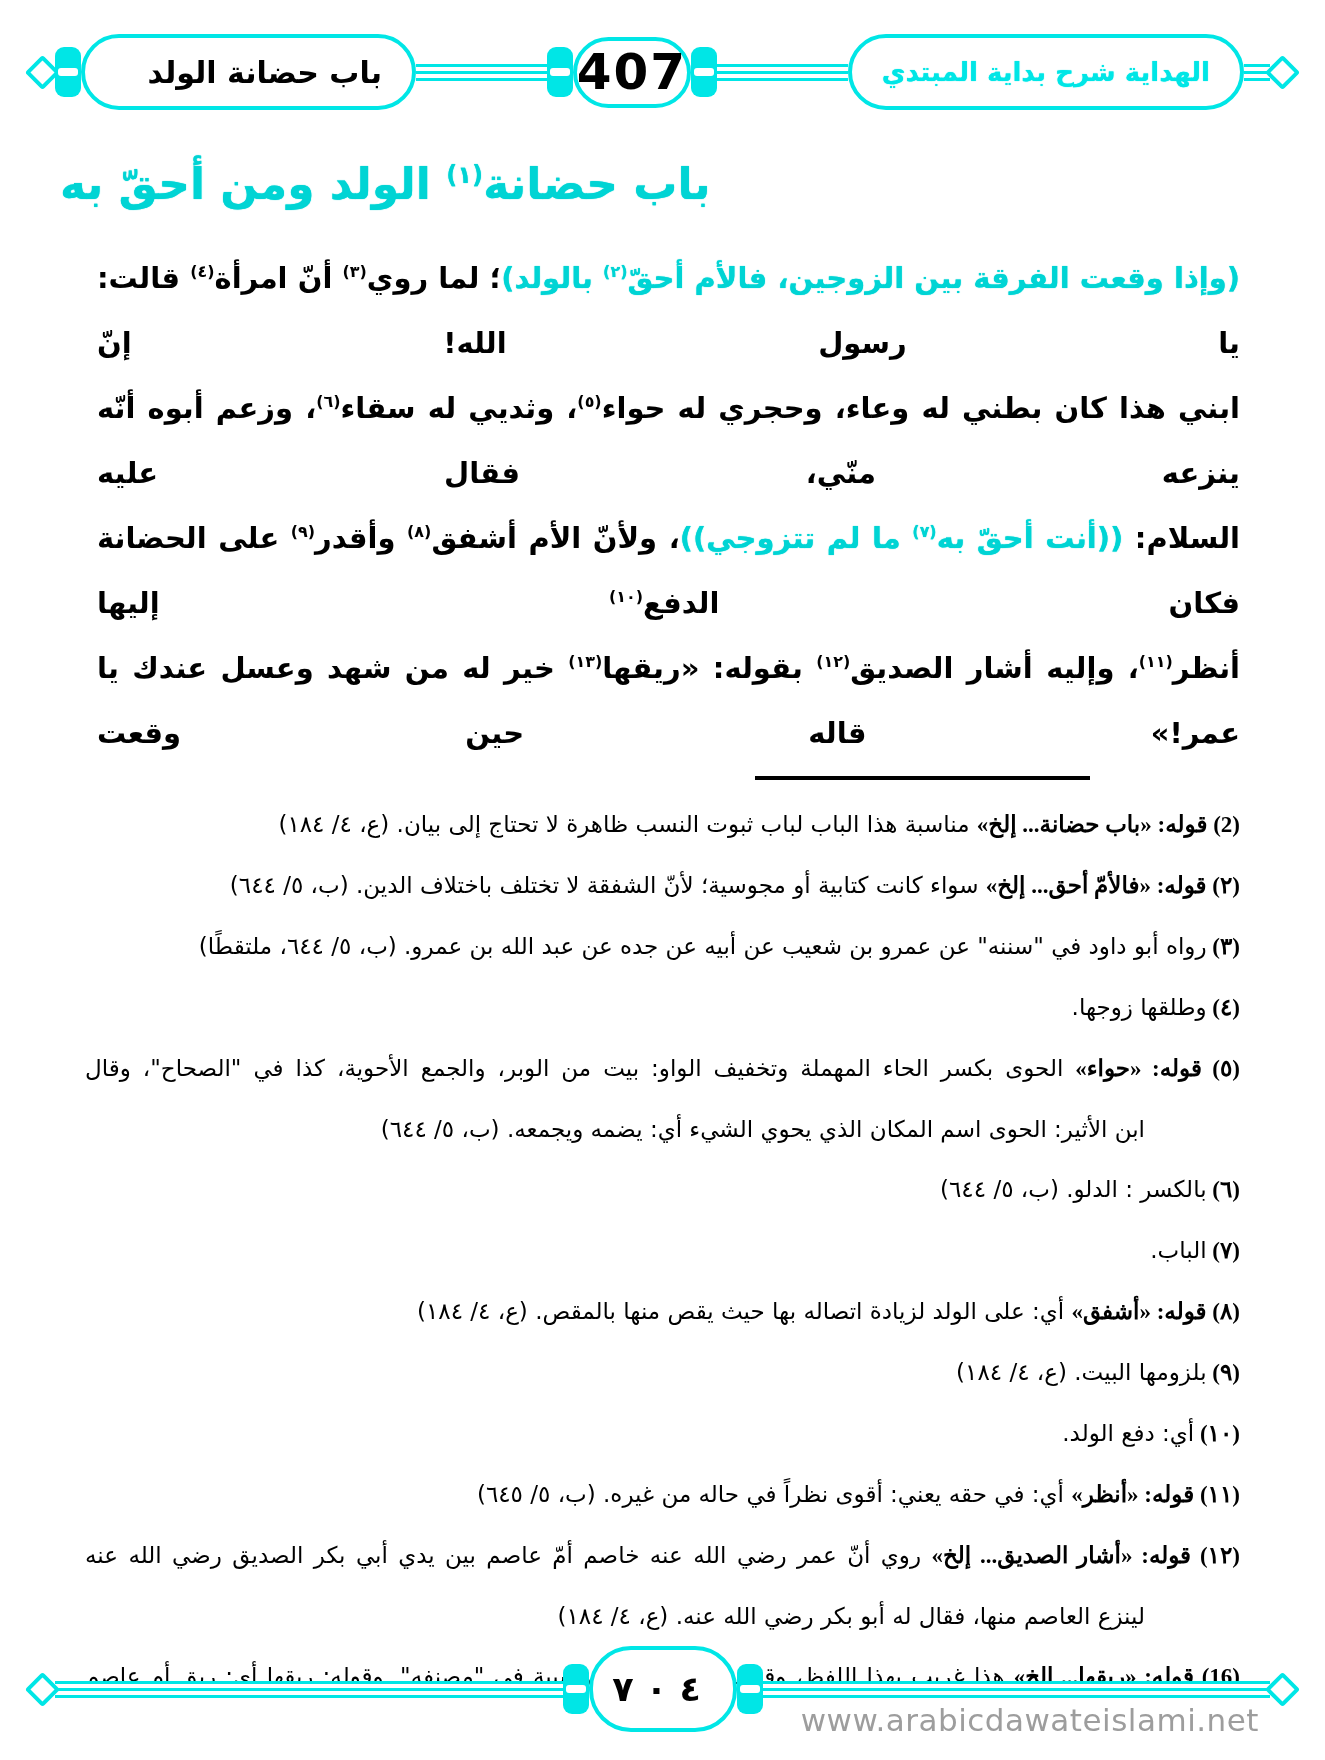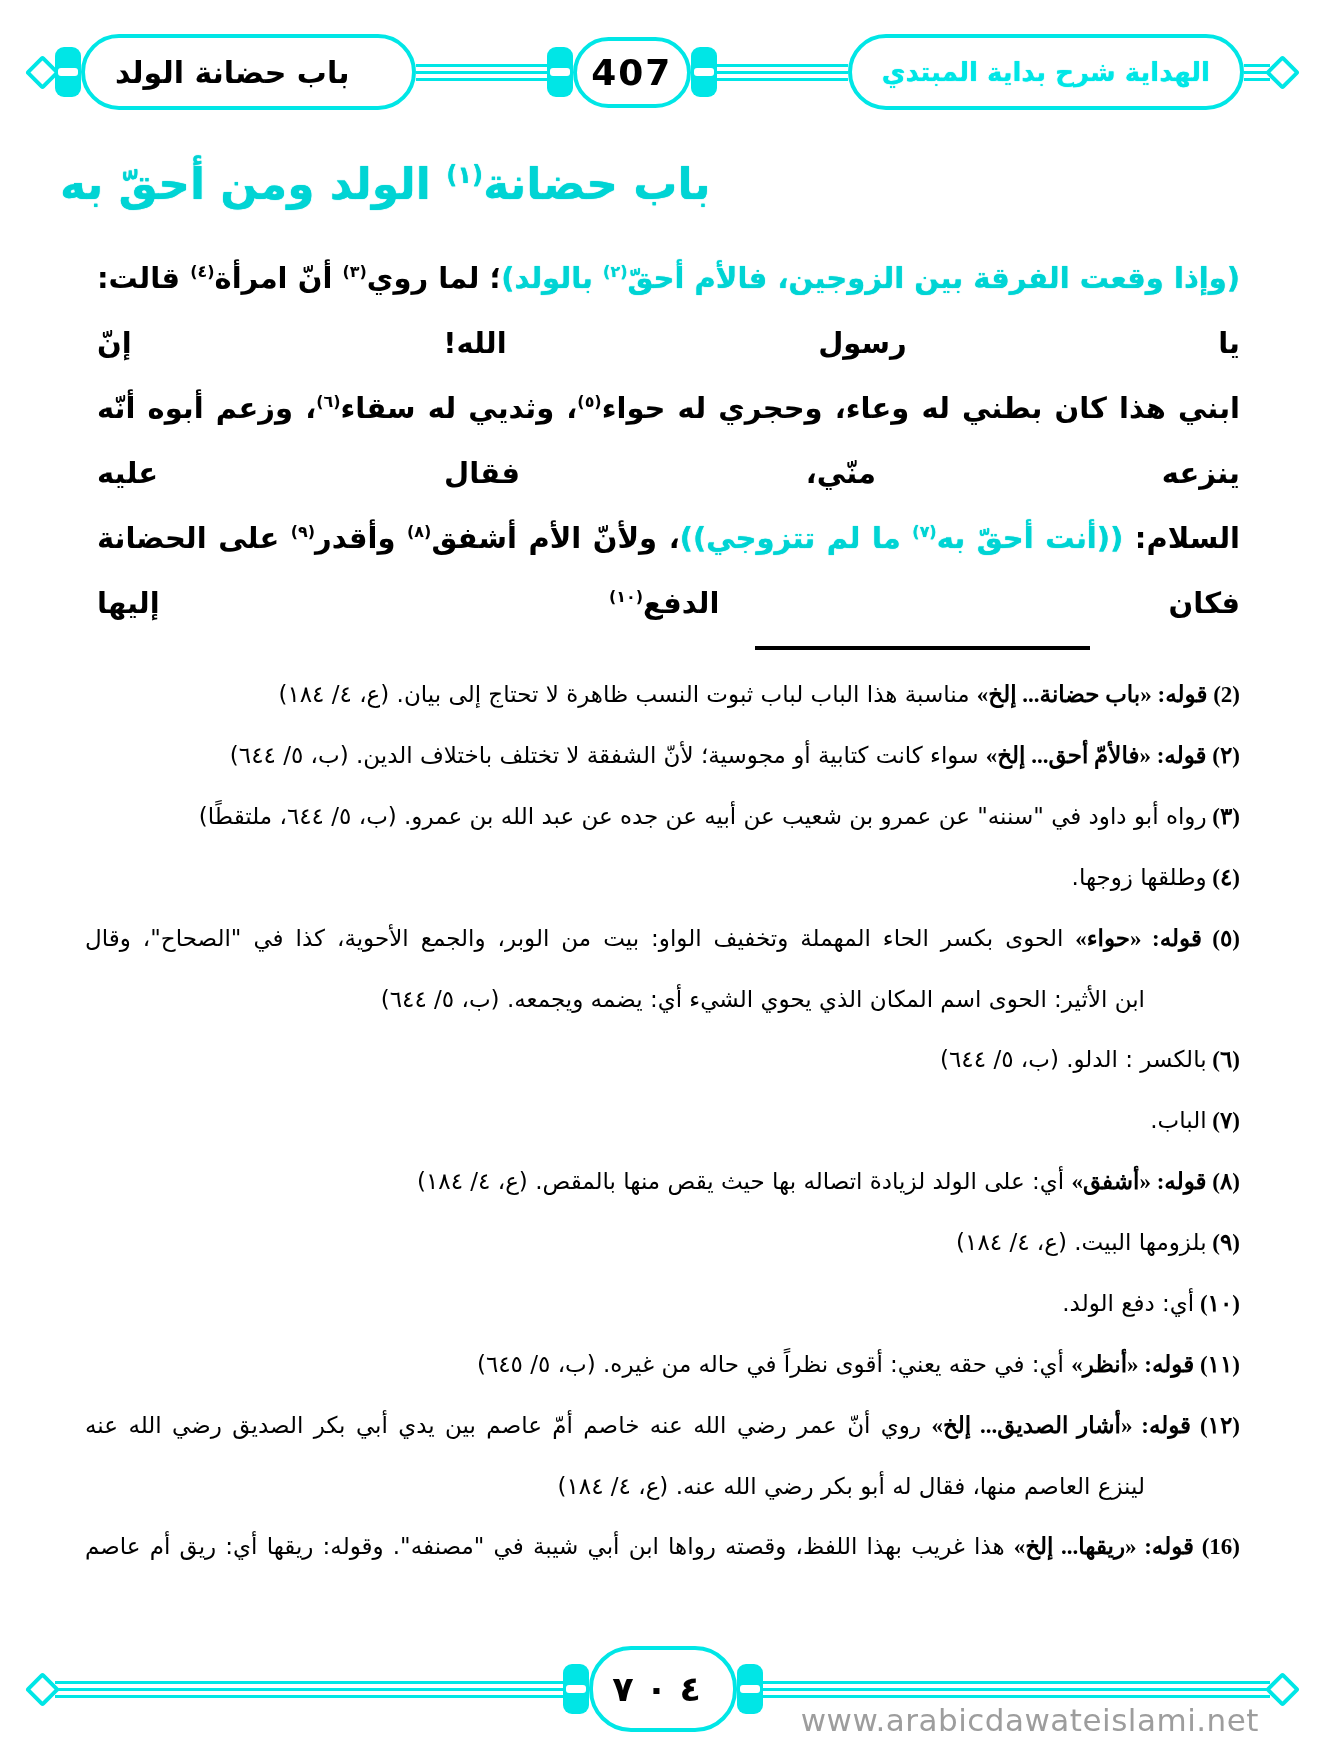--- a/index.html
+++ b/index.html
@@ -14,25 +14,25 @@
   
   .band{display:flex;align-items:center;margin:26px 30px 0;height:92px;}
   .band.bottom{position:absolute;left:30px;right:30px;top:1643px;margin:0;height:92px;}
   .tline{flex:1 1 auto;height:17px;min-width:18px;
     background:linear-gradient(to bottom,var(--cy) 0 3px,#fff 3px 7px,var(--cy) 7px 10px,#fff 10px 14px,var(--cy) 14px 17px);}
   .tline.short{flex:0 0 26px;}
   .finial{flex:0 0 auto;width:17px;height:17px;border:4px solid var(--cy);transform:rotate(45deg);border-radius:3px;background:#fff;}
   .clamp{flex:0 0 auto;width:26px;height:50px;background:var(--cy);border-radius:9px;position:relative;}
   .clamp::after{content:"";position:absolute;left:3px;right:3px;top:21px;height:8px;background:#fff;border-radius:3px;}
   .cartouche{flex:0 0 auto;border:4px solid var(--cy);border-radius:46px;height:76px;background:#fff;
-    display:flex;align-items:center;justify-content:flex-start;padding:0 30px;box-sizing:border-box;}
+    display:flex;align-items:center;justify-content:flex-end;padding:0 30px;box-sizing:border-box;}
   .cartouche.chapter{min-width:335px;font-size:30px;font-weight:bold;}
   .cartouche.booktitle{min-width:300px;color:var(--cy);font-size:26px;font-weight:bold;text-shadow:0 0 1px var(--cy);}
   .pagenum-box{flex:0 0 auto;border:4px solid var(--cy);border-radius:42px;min-width:118px;height:71px;background:#fff;
-    display:flex;align-items:center;justify-content:center;font-size:36px;font-weight:bold;letter-spacing:2px;box-sizing:border-box;}
+    display:flex;align-items:center;justify-content:center;font-size:50px;font-weight:bold;letter-spacing:2px;box-sizing:border-box;}
   .pagenum-box.arabic{min-width:148px;height:86px;font-size:35px;letter-spacing:12px;padding-right:12px;}
   
   .chapter-title{margin:34px 60px 0;text-align:left;color:var(--cyt);
     font-size:44px;font-weight:bold;line-height:64px;text-shadow:0 0 1px var(--cyt);}
   
   .body-text{direction:rtl;padding:0 85px;margin-top:30px;font-size:29px;font-weight:bold;margin-left:12px;}
   .body-line{line-height:65px;text-align:justify;text-align-last:justify;-moz-text-align-last:justify;}
   .accent{color:var(--cyt);text-shadow:0 0 1px var(--cyt);}
   sup.ref{font-size:0.55em;line-height:0;vertical-align:super;}
   
@@ -69,20 +69,21 @@
     <div class="tline short"></div>
     <div class="finial"></div>
   </div>
 
   <h1 class="chapter-title" dir="rtl"><span>باب حضانة</span><sup class="ref">(١)</sup><span> الولد ومن أحقّ به</span></h1>
 
   <div class="body-text" id="body-lines">
       <div class="body-line"><span class="accent">(وإذا وقعت الفرقة بين الزوجين، فالأم أحقّ</span><sup class="ref accent">(٢)</sup><span class="accent"> بالولد)</span><span>؛ لما روي</span><sup class="ref">(٣)</sup><span> أنّ امرأة</span><sup class="ref">(٤)</sup><span> قالت: يا رسول الله! إنّ</span></div>
       <div class="body-line"><span>ابني هذا كان بطني له وعاء، وحجري له حواء</span><sup class="ref">(٥)</sup><span>، وثديي له سقاء</span><sup class="ref">(٦)</sup><span>، وزعم أبوه أنّه ينزعه منّي، فقال عليه</span></div>
       <div class="body-line"><span>السلام: </span><span class="accent">((أنت أحقّ به</span><sup class="ref accent">(٧)</sup><span class="accent"> ما لم تتزوجي))</span><span>، ولأنّ الأم أشفق</span><sup class="ref">(٨)</sup><span> وأقدر</span><sup class="ref">(٩)</sup><span> على الحضانة فكان الدفع</span><sup class="ref">(١٠)</sup><span> إليها</span></div>
+      <div class="body-line"><span>أنظر</span><sup class="ref">(١١)</sup><span>، وإليه أشار الصديق</span><sup class="ref">(١٢)</sup><span> بقوله: «ريقها</span><sup class="ref">(١٣)</sup><span> خير له من شهد وعسل عندك يا عمر!» قاله حين وقعت</span></div>
     </div>
 
   <div class="fn-sep"></div>
 
   <div class="footnotes" id="fn-lines">
       <div class="fn-line"><span class="fn-b">(2) قوله: </span><span class="fn-b">«باب حضانة... إلخ»</span><span> مناسبة هذا الباب لباب ثبوت النسب ظاهرة لا تحتاج إلى بيان. (ع، ٤/ ١٨٤)</span></div>
       <div class="fn-line"><span class="fn-b">(٢) قوله: </span><span class="fn-b">«فالأمّ أحق... إلخ»</span><span> سواء كانت كتابية أو مجوسية؛ لأنّ الشفقة لا تختلف باختلاف الدين. (ب، ٥/ ٦٤٤)</span></div>
       <div class="fn-line"><span class="fn-b">(٣) </span><span>رواه أبو داود في "سننه" عن عمرو بن شعيب عن أبيه عن جده عن عبد الله بن عمرو. (ب، ٥/ ٦٤٤، ملتقطًا)</span></div>
       <div class="fn-line"><span class="fn-b">(٤) </span><span>وطلقها زوجها.</span></div>
       <div class="fn-line justify"><span class="fn-b">(٥) قوله: </span><span class="fn-b">«حواء»</span><span> الحوى بكسر الحاء المهملة وتخفيف الواو: بيت من الوبر، والجمع الأحوية، كذا في "الصحاح"، وقال</span></div>

